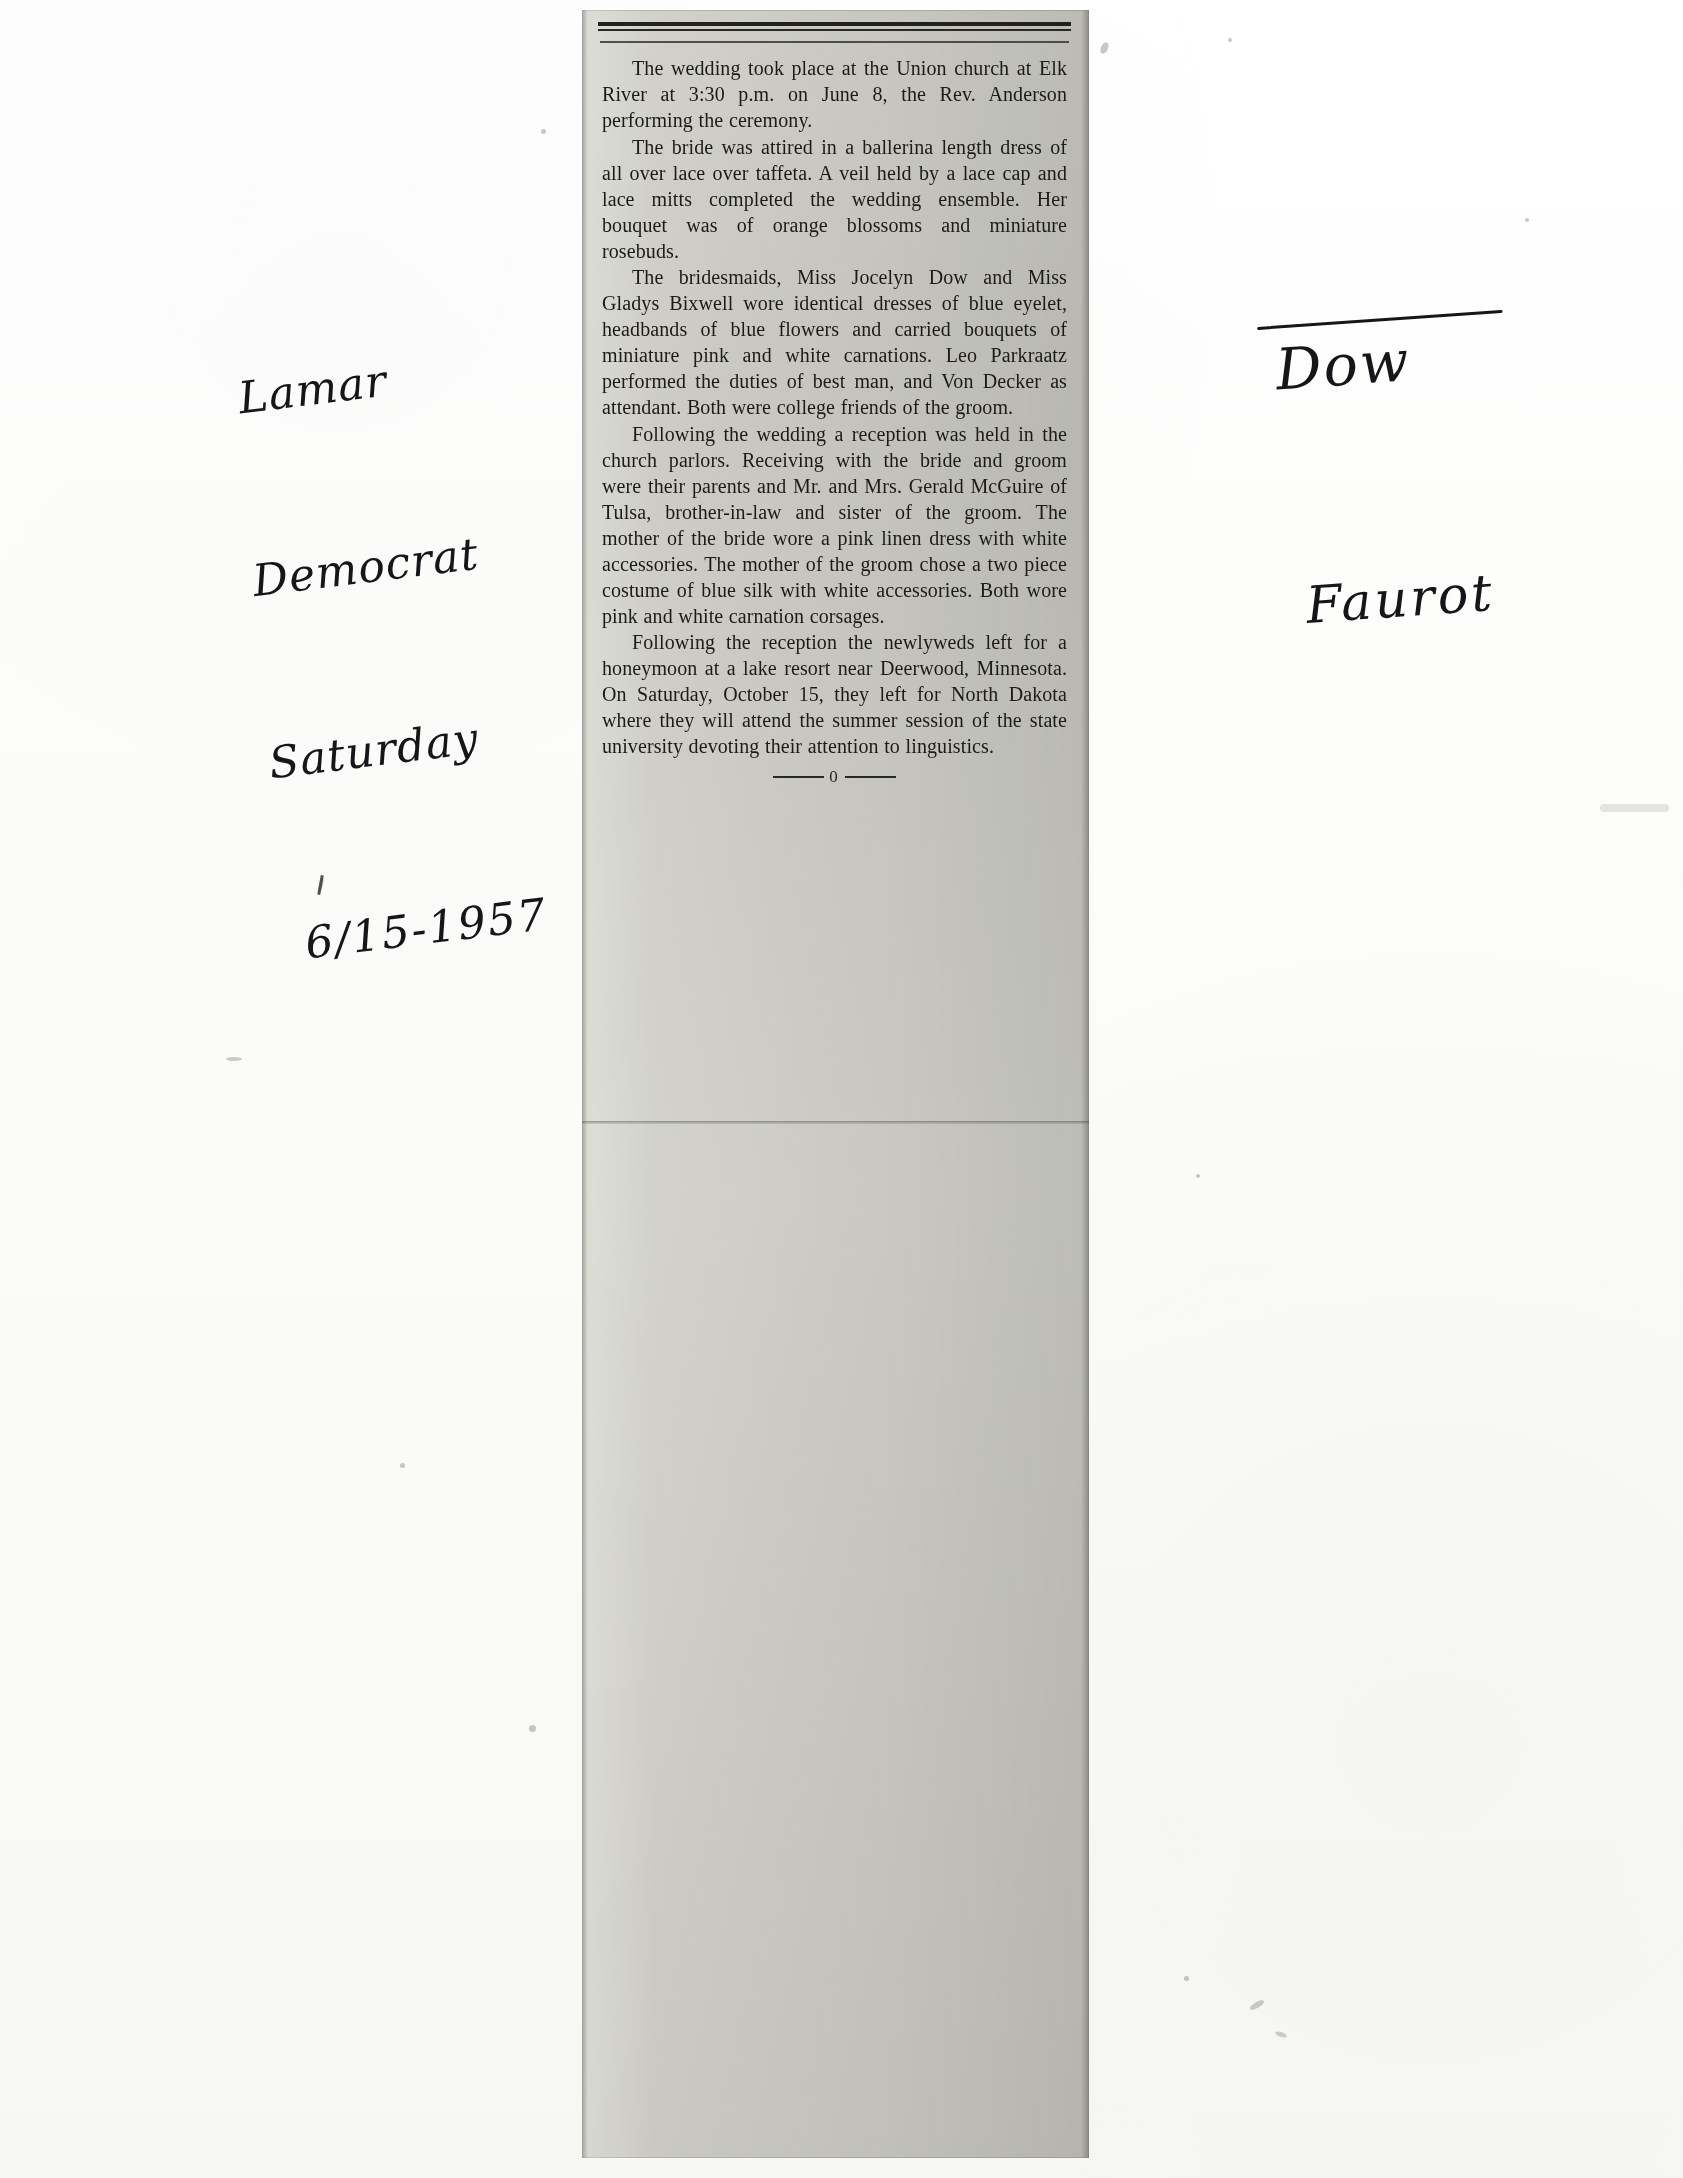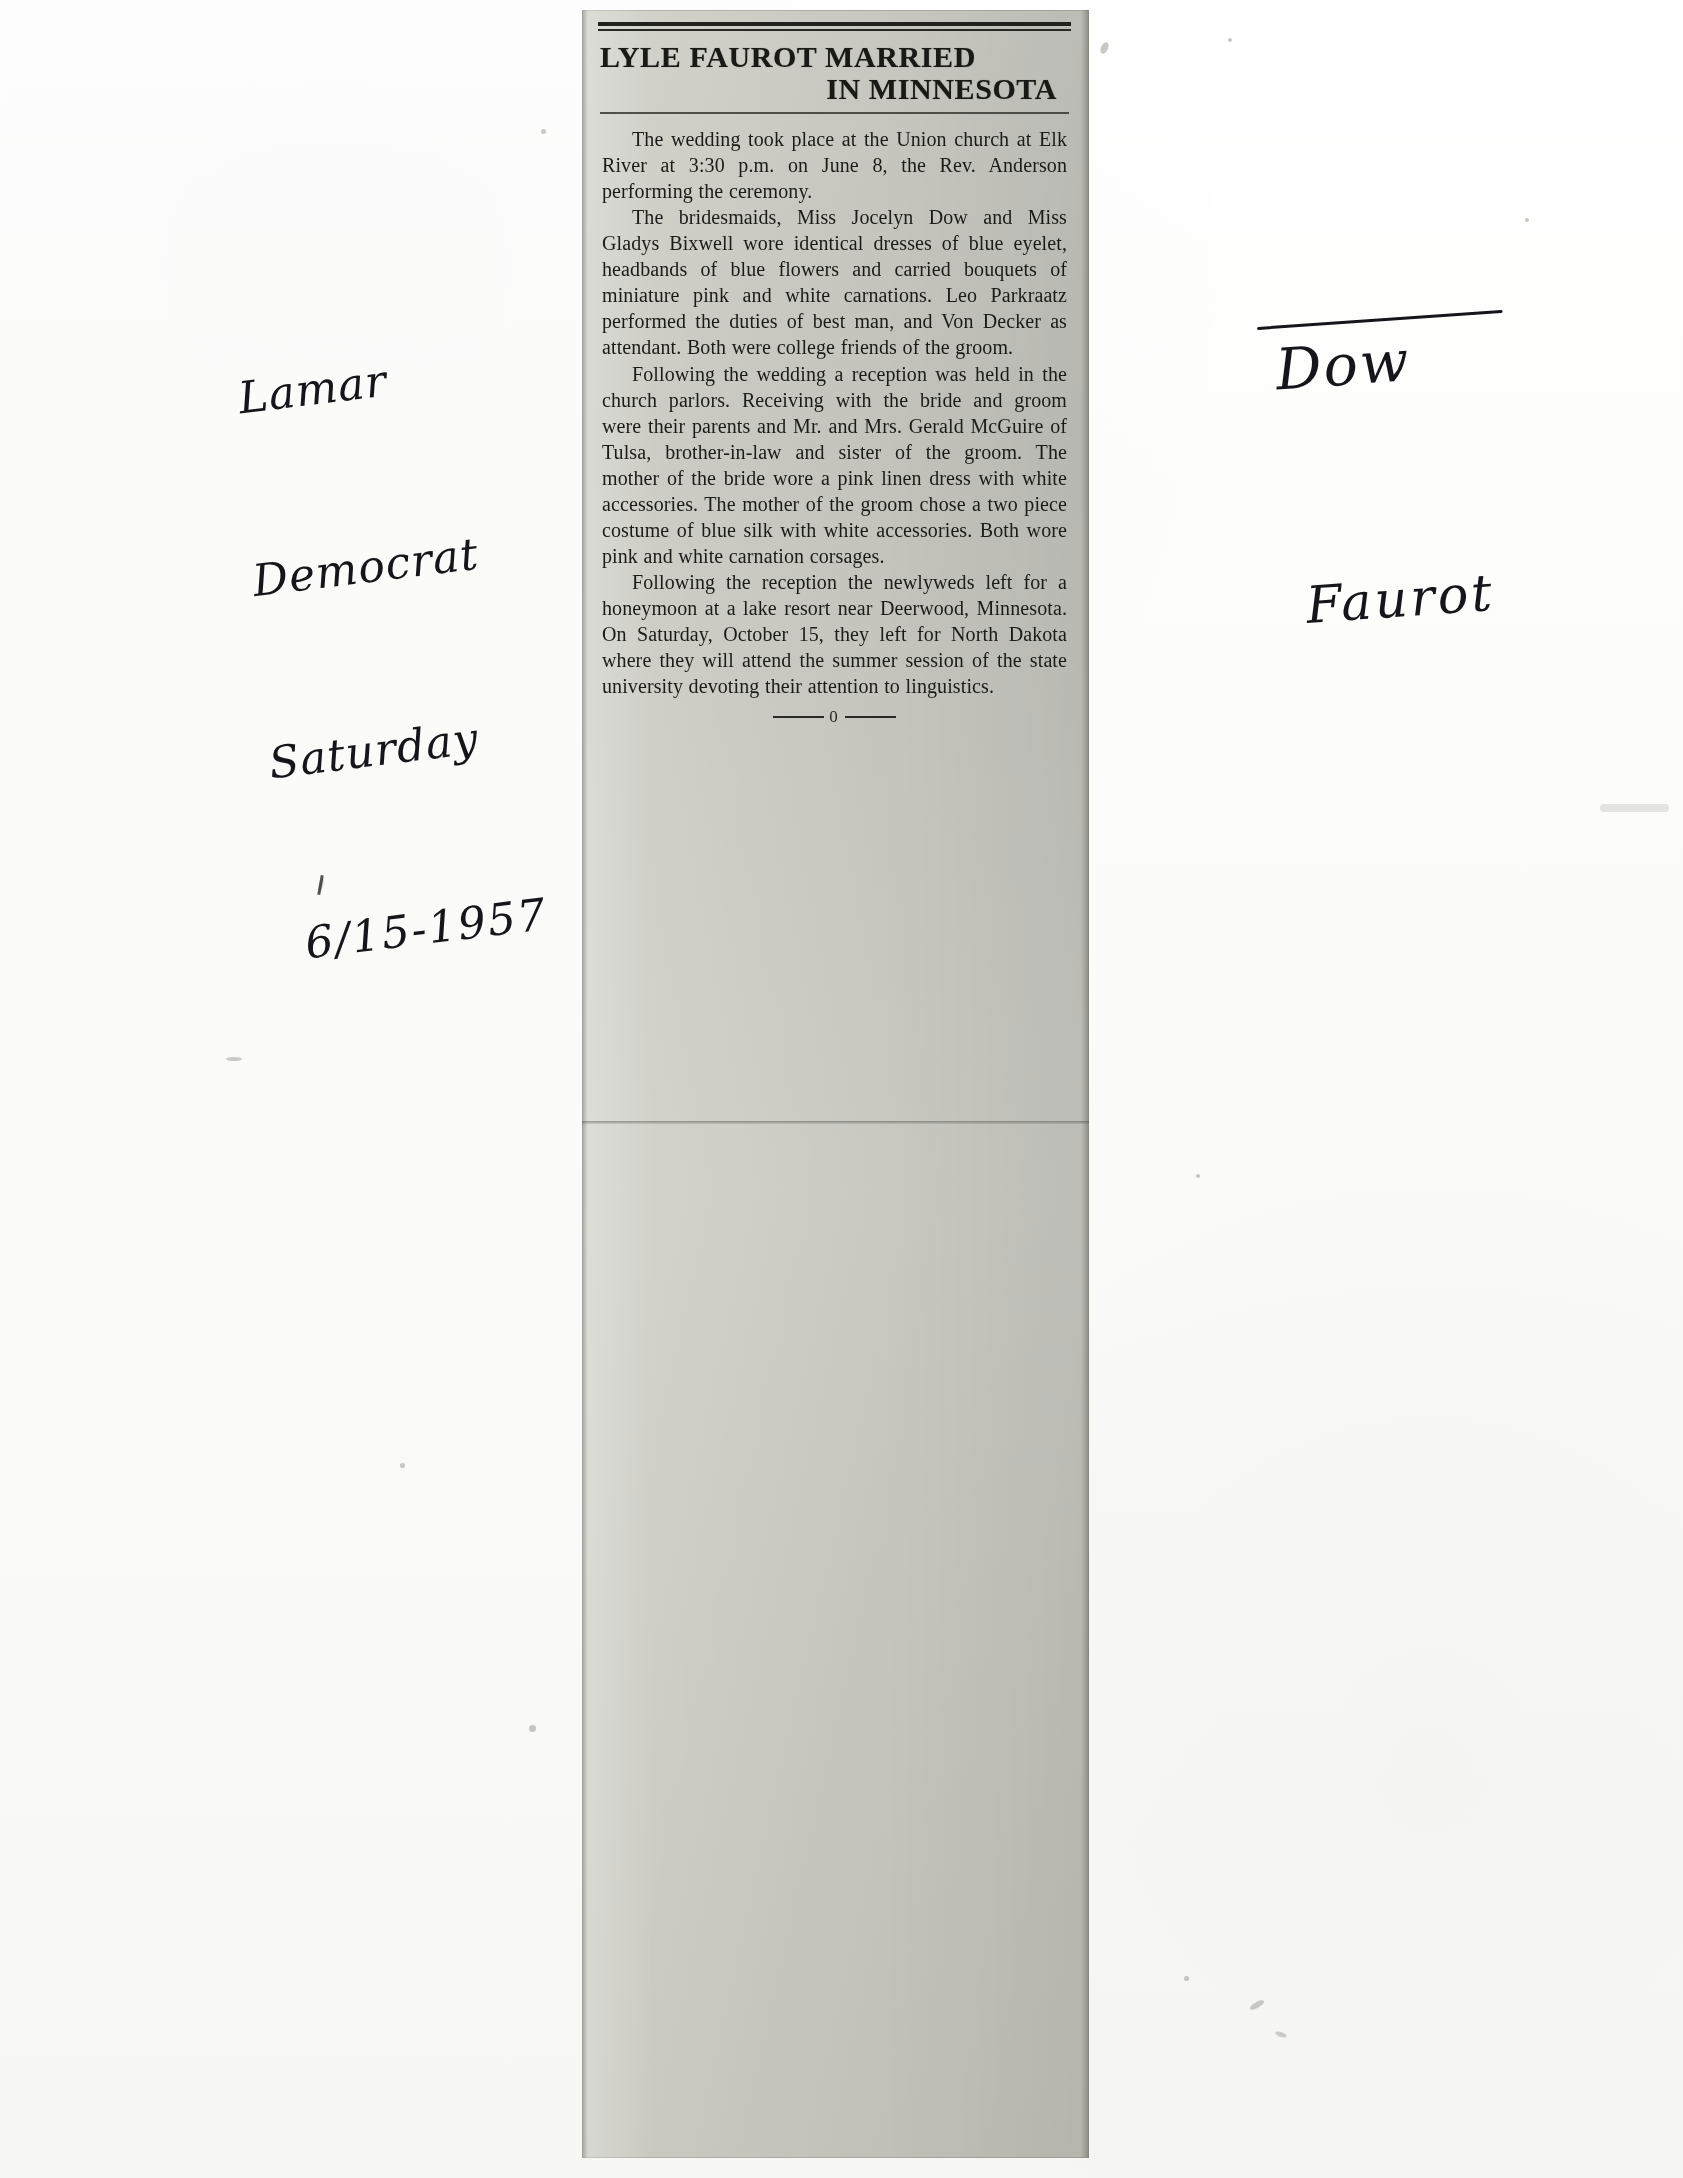--- a/index.html
+++ b/index.html
@@ -232,29 +232,26 @@
   <div class="clipping">
     <div class="clip-edge-left"></div>
     <div class="clip-edge-right"></div>
 
     <div class="fold-line" style="top:1111px;"></div>
 
     <div class="clip-inner">
       <div class="rule-thick"></div>
       <div class="rule-thin"></div>
 
-      <div class="headline">
-        <span class="line1">LYLE FAUROT MARRIED</span>
-        <span class="line2">IN MINNESOTA</span>
-      </div>
 
       <div class="rule-under-head"></div>
 
       <div class="body-text">
         <p>The wedding took place at the Union church at Elk River at 3:30 p.m. on June 8, the Rev. Anderson performing the ceremony.</p>
+        <p>The bride was attired in a ballerina length dress of all over lace over taffeta. A veil held by a lace cap and lace mitts completed the wedding ensemble. Her bouquet was of orange blossoms and miniature rosebuds.</p>
         <p>The bridesmaids, Miss Jocelyn Dow and Miss Gladys Bixwell wore identical dresses of blue eyelet, headbands of blue flowers and carried bouquets of miniature pink and white carnations. Leo Parkraatz performed the duties of best man, and Von Decker as attendant. Both were college friends of the groom.</p>
         <p>Following the wedding a reception was held in the church parlors. Receiving with the bride and groom were their parents and Mr. and Mrs. Gerald McGuire of Tulsa, brother-in-law and sister of the groom. The mother of the bride wore a pink linen dress with white accessories. The mother of the groom chose a two piece costume of blue silk with white accessories. Both wore pink and white carnation corsages.</p>
         <p>Following the reception the newlyweds left for a honeymoon at a lake resort near Deerwood, Minnesota. On Saturday, October 15, they left for North Dakota where they will attend the summer session of the state university devoting their attention to linguistics.</p>
       </div>
 
       <div class="end-mark">
         <span class="dash"></span><span class="o">0</span><span class="dash"></span>
       </div>
     </div>
   </div>

